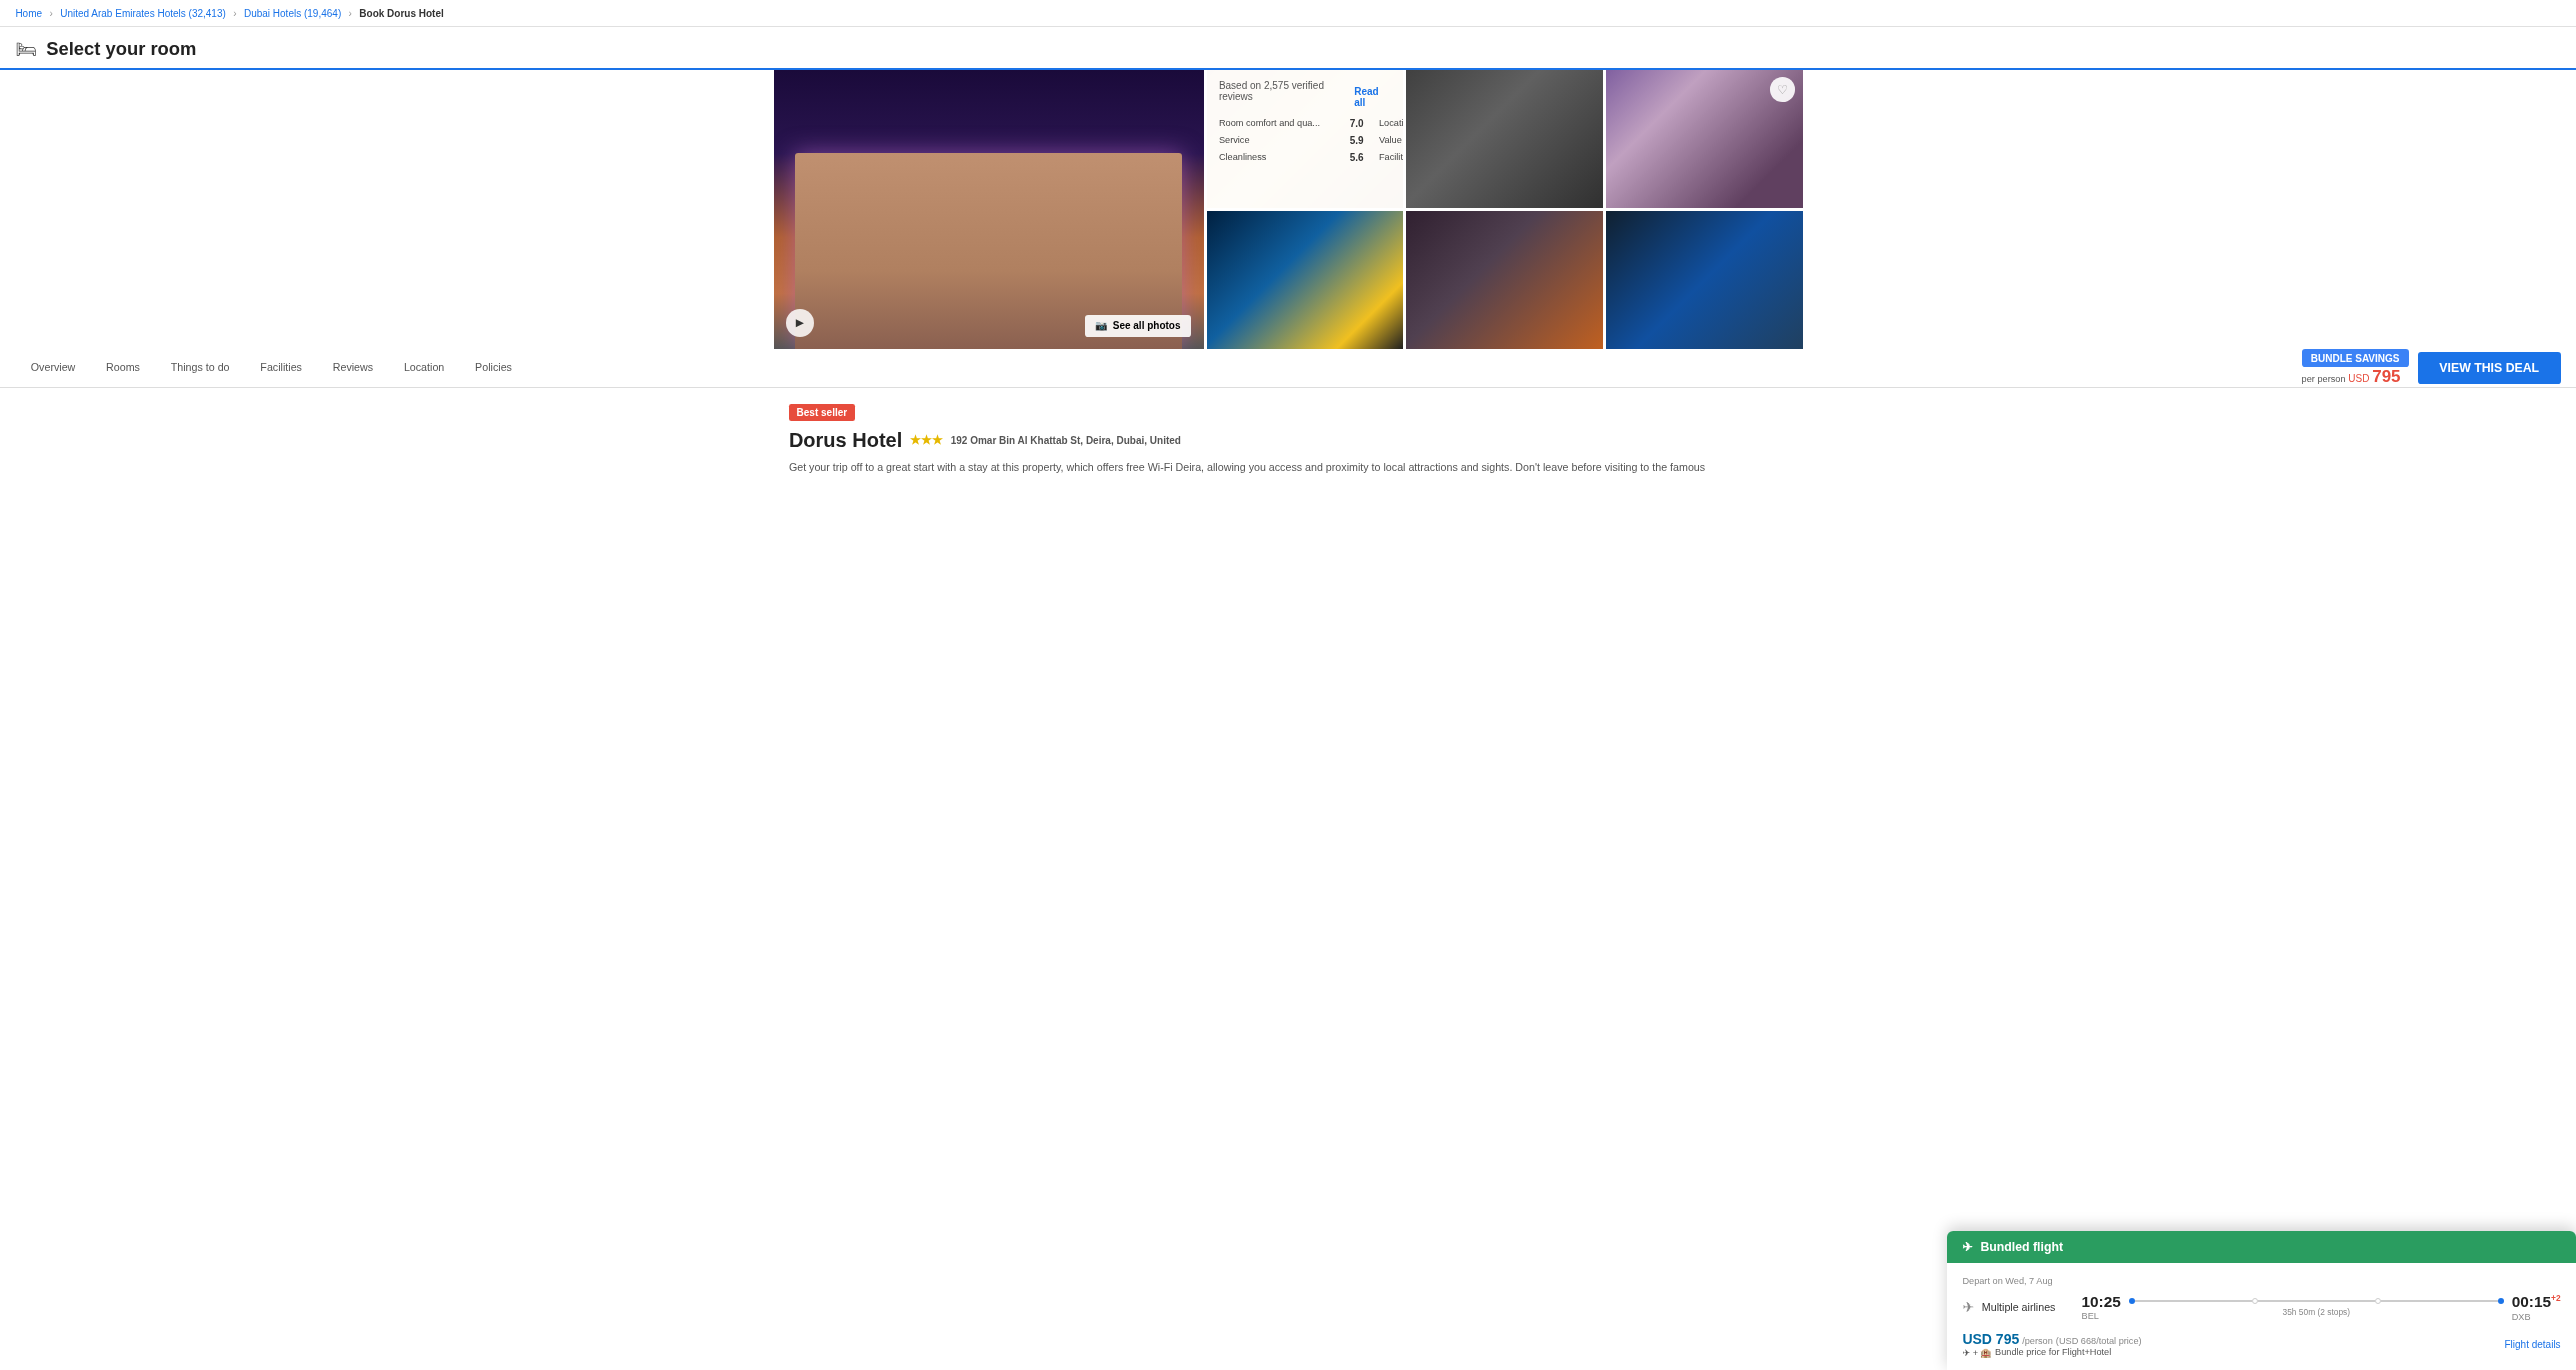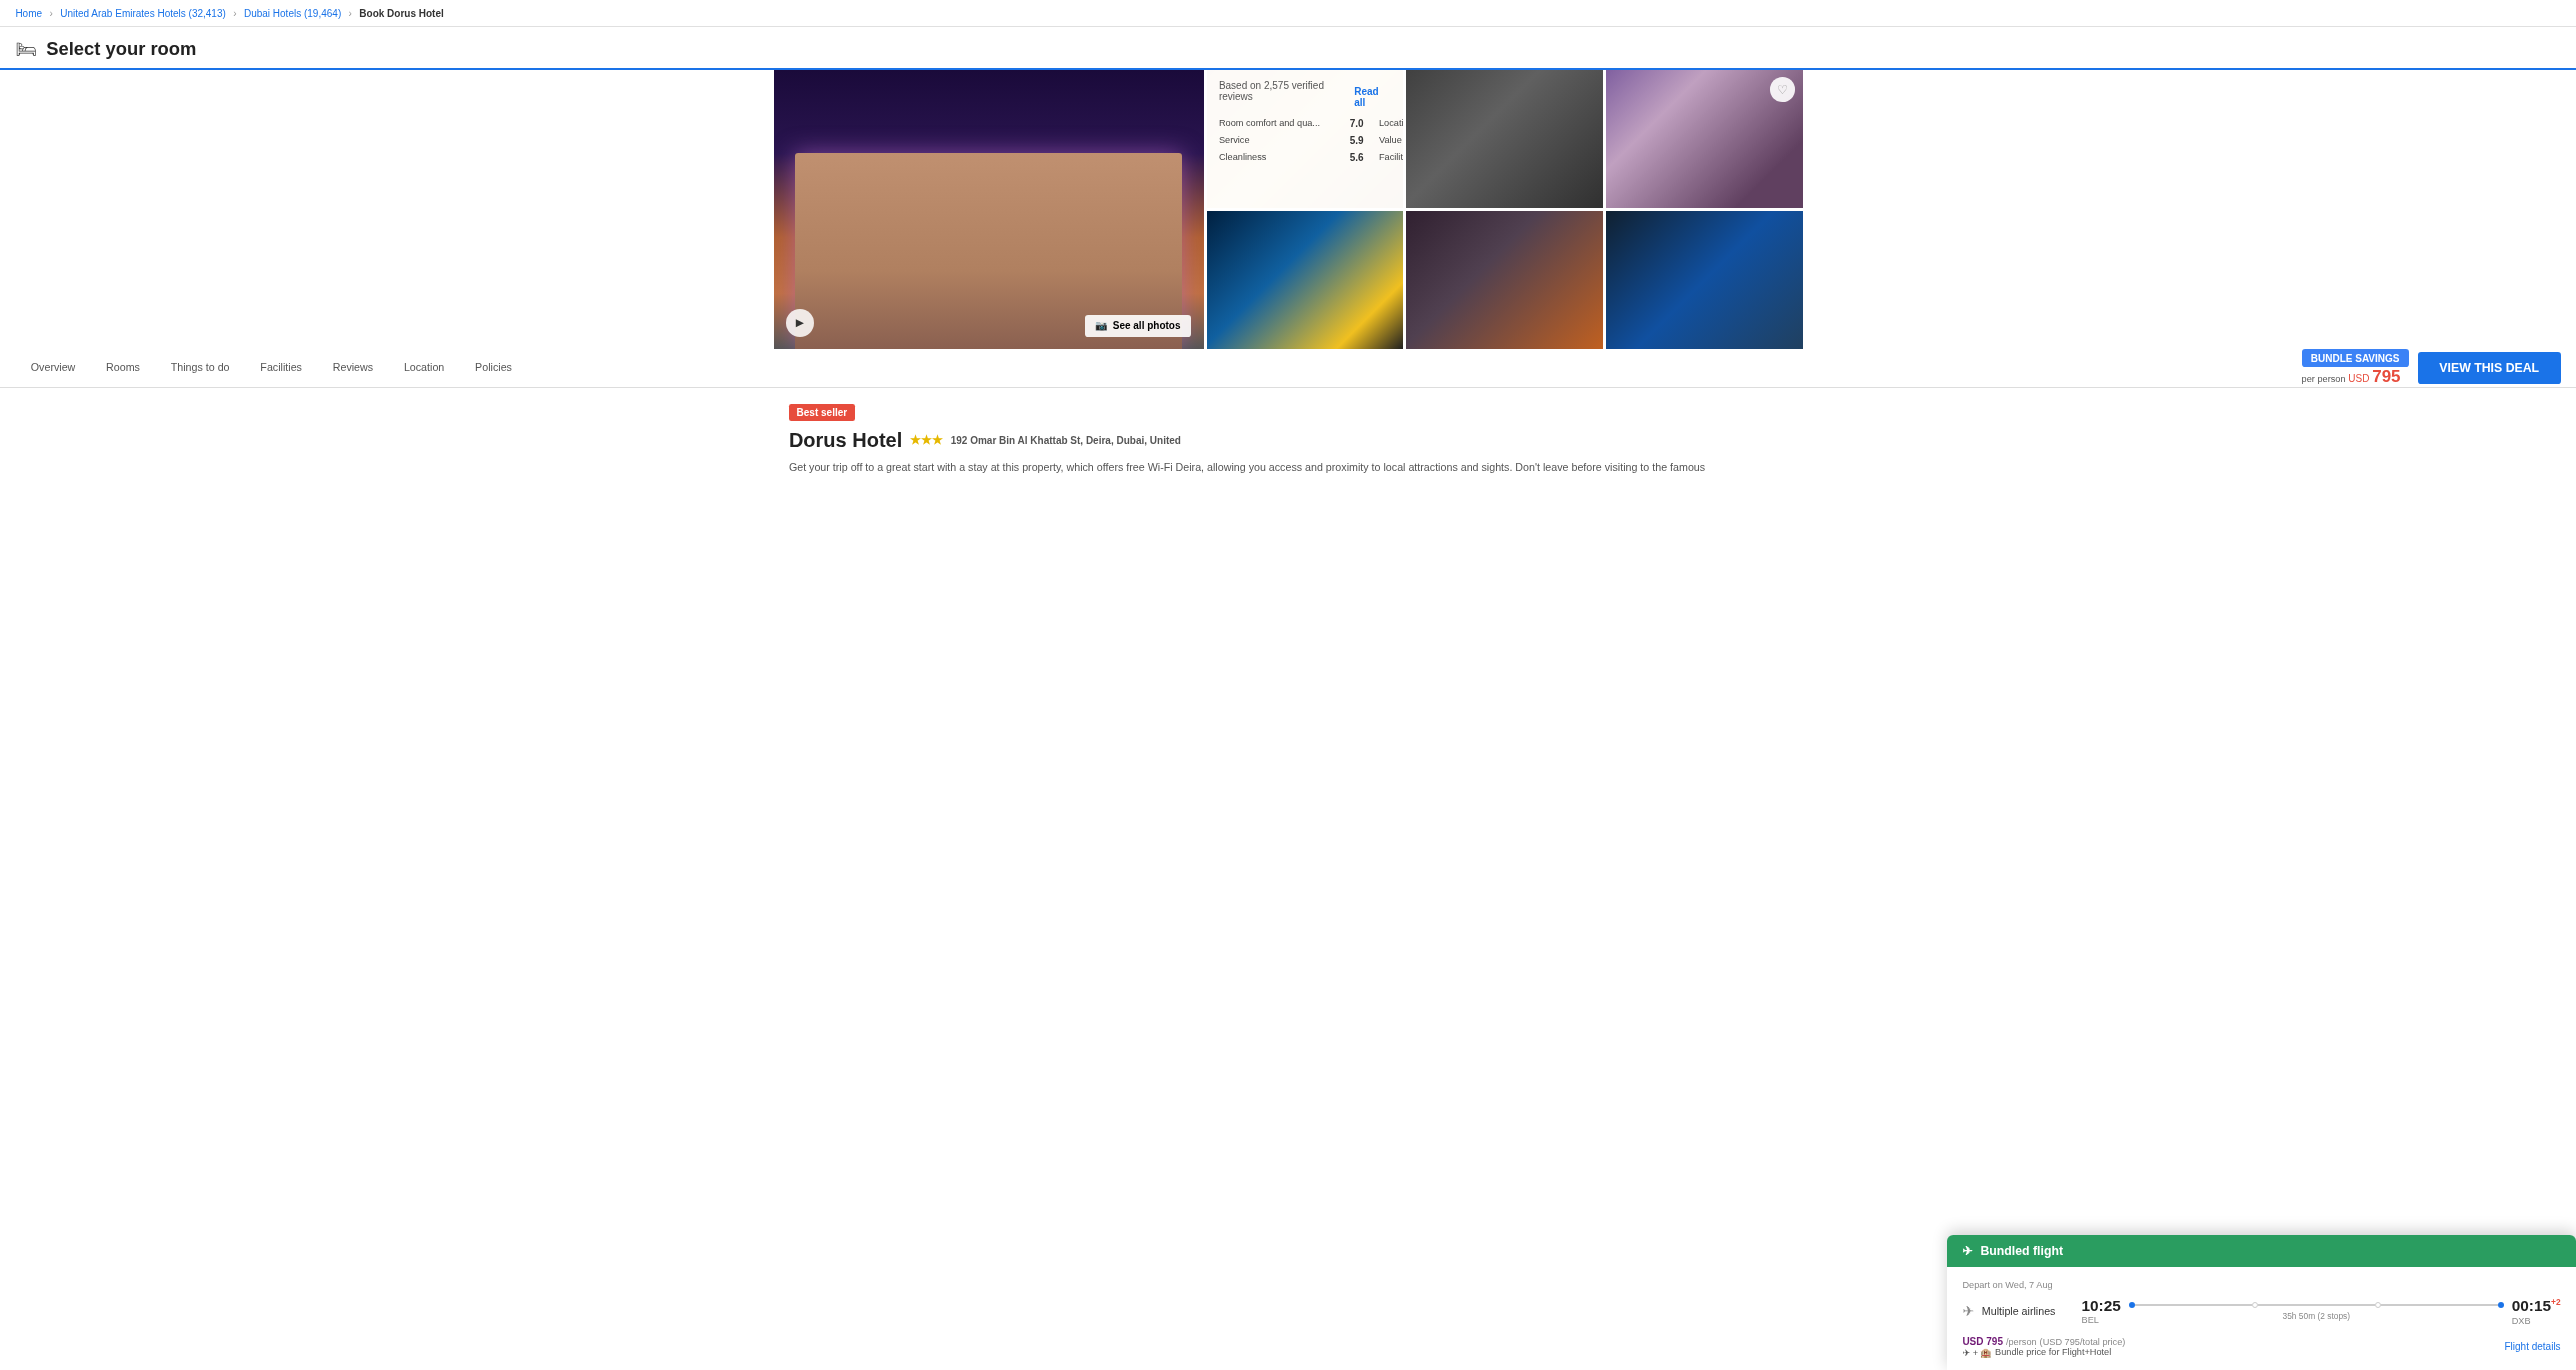--- a/index.html
+++ b/index.html
@@ -223,21 +223,21 @@
     }
     .flight-dot { width: 6.1px; height: 6.1px; border-radius: 50%; background: #1a73e8; flex-shrink: 0; }
     .flight-line-bar { flex: 1; height: 1.5px; background: #ccc; }
     .flight-stop-dot { width: 6.1px; height: 6.1px; border-radius: 50%; border: 1.5px solid #ccc; background: #fff; flex-shrink: 0; }
     .flight-meta { font-size: 8.4px; color: #888; }
     .arr-time { font-size: 15.4px; font-weight: 700; color: #222; }
     .arr-sup { font-size: 8.4px; color: #e74c3c; vertical-align: super; }
     .arr-airport { font-size: 9.2px; color: #888; }
 
     .price-row { margin-top: 9.2px; display: flex; align-items: center; justify-content: space-between; }
-    .flight-price-main { font-size: 10px; font-weight: 700; color: #701a75; }
+    .flight-price-main { font-size: 14px; font-weight: 700; color: #0369a1; }
     .flight-price-total { font-size: 9.2px; color: #888; }
     .flight-bundle-label { font-size: 9.2px; color: #555; display: flex; align-items: center; gap: 3.1px; }
     .flight-details-link { color: #1a73e8; font-size: 10px; text-decoration: none; cursor: pointer; }
 
     
     .gallery-cell-1 { position: relative; }
   </style>
 </head>
 <body>
 
@@ -419,21 +419,21 @@
           <span>00:15</span><sup class="arr-sup">+2</sup>
         </div>
         <div class="arr-airport">DXB</div>
       </div>
     </div>
 
     <div class="price-row">
       <div>
         <span class="flight-price-main">USD 795</span>
         <span class="flight-price-total">/person</span>
-        <span class="flight-price-total">(USD 795/total price)</span>
+        <span class="flight-price-total">(USD 668/total price)</span>
         <div class="flight-bundle-label">
           <span>✈ + 🏨</span>
           <span>Bundle price for Flight+Hotel</span>
         </div>
       </div>
       <a class="flight-details-link">Flight details</a>
     </div>
   </div>
 </div>
 

